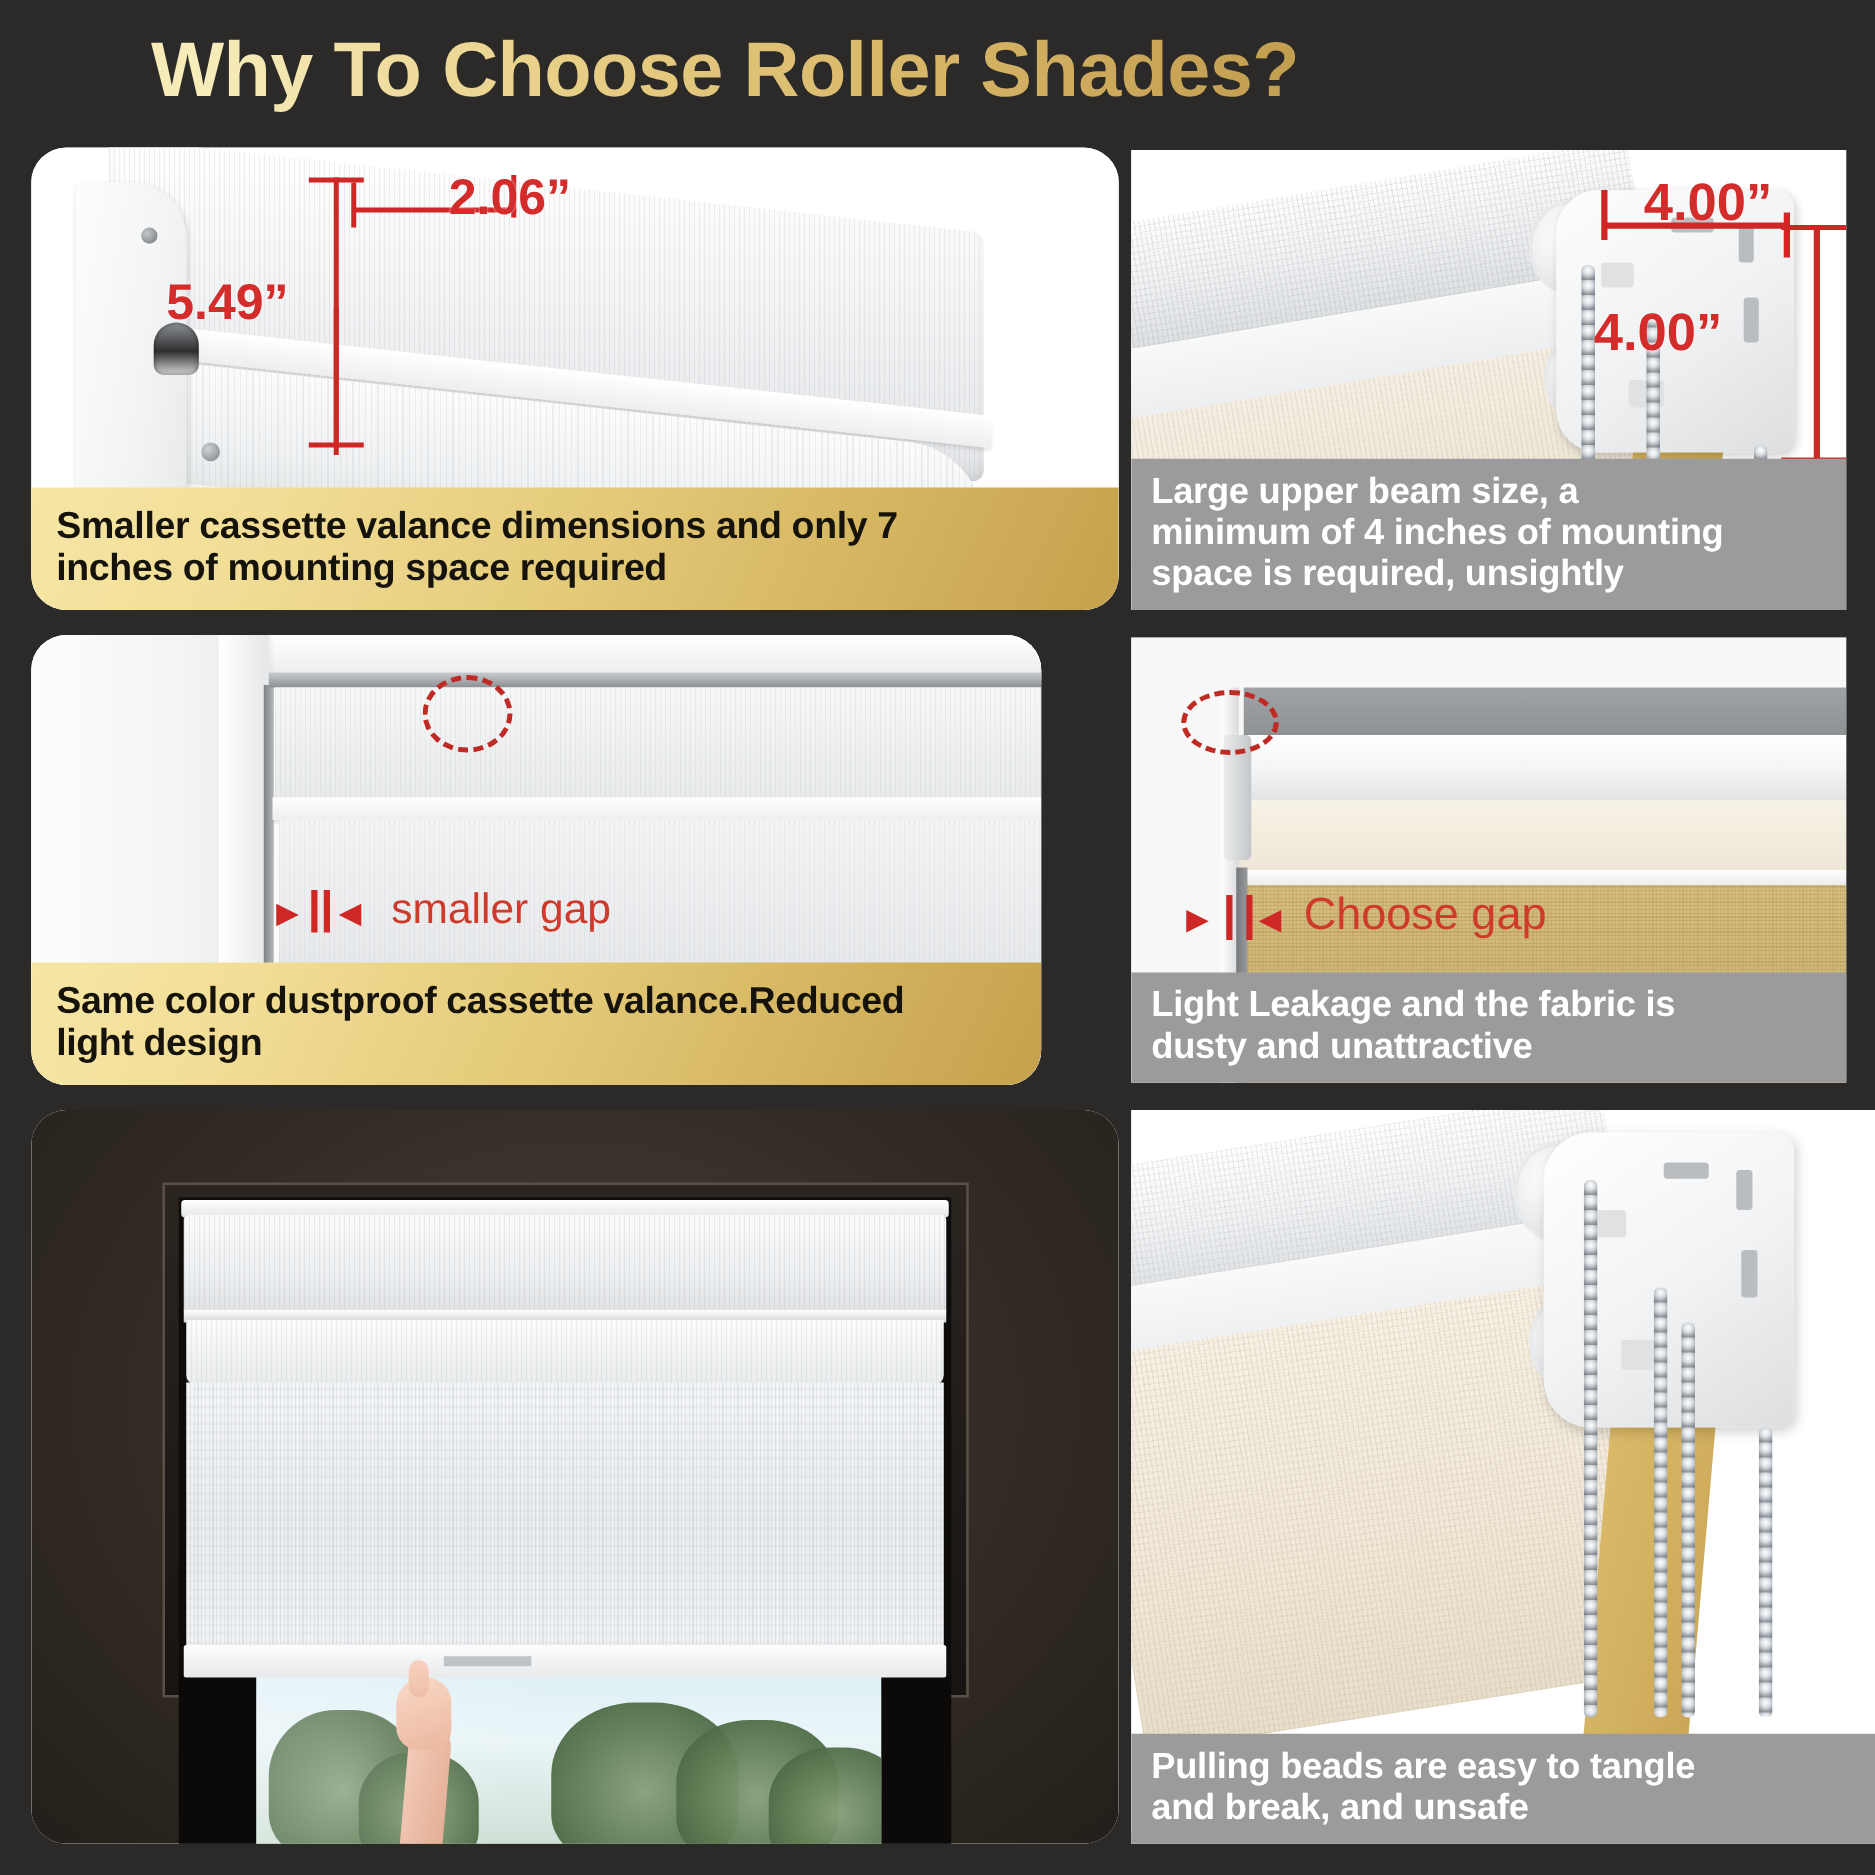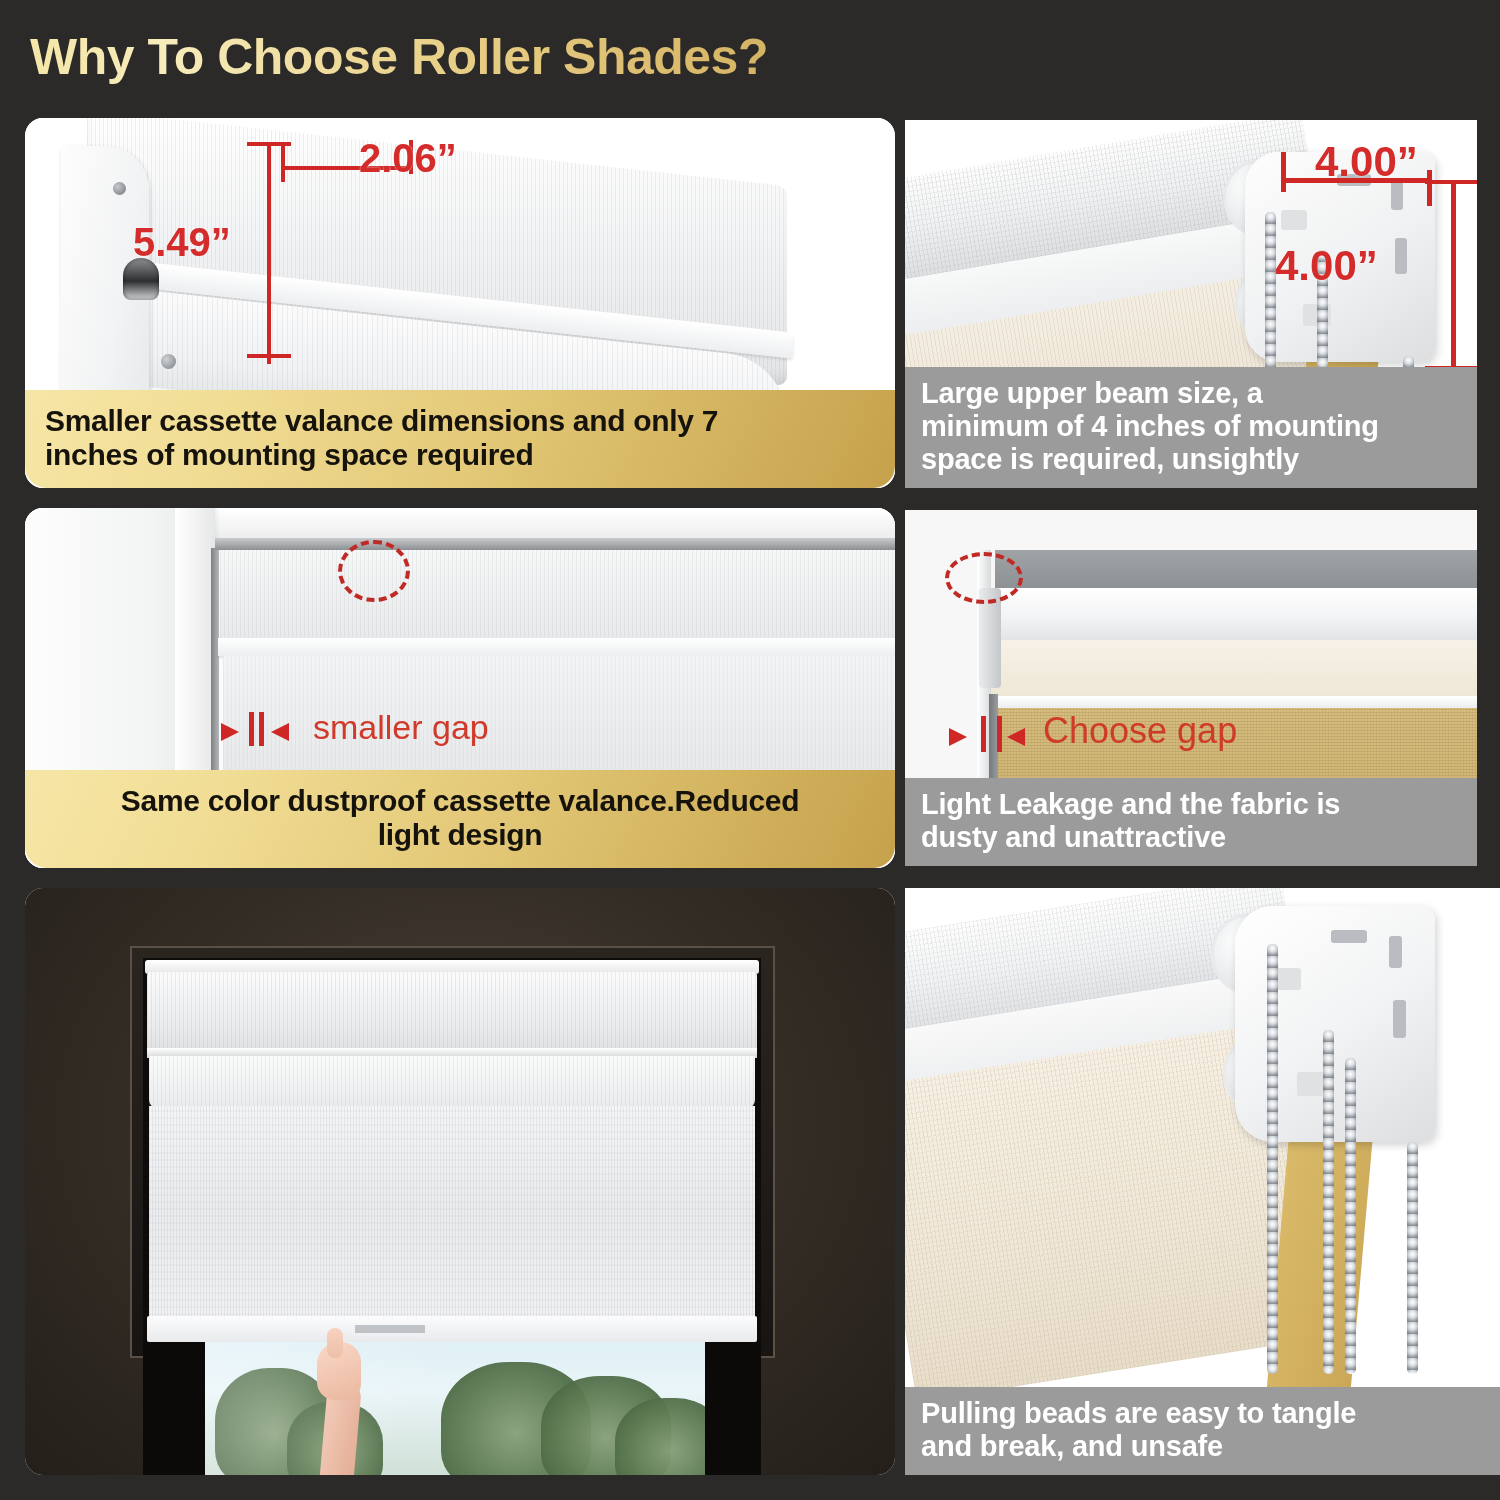--- a/index.html
+++ b/index.html
@@ -19,41 +19,42 @@
     background: #2b2a28;
   }
 
   
   #title {
     position: absolute;
     left: 30px;
     top: 18px;
     width: 1100px;
     height: 78px;
-    font-size: 50px;
+    font-size: 62px;
     font-weight: bold;
     line-height: 78px;
     letter-spacing: -0.5px;
     white-space: nowrap;
     background: linear-gradient(90deg,
         #f4e6a8 0%, #f7ecbb 12%, #e8cf87 38%,
         #d9b86a 62%, #c9a558 82%, #bb9748 100%);
     -webkit-background-clip: text;
     background-clip: text;
     color: transparent;
+    text-align: center;
     -webkit-text-fill-color: transparent;
   }
 
   
   .panel {
     position: absolute;
     overflow: hidden;
     background: #ffffff;
   }
-  .panel.left  { border-radius: 18px; }
+  .panel.left  { border-radius: 28px; }
   .panel.right { border-radius: 0; padding-left: 32px; }
 
   .stage {
     position: absolute;
     left: 0; right: 0; top: 0; bottom: 0;
     overflow: hidden;
   }
 
   
   .caption {
@@ -618,21 +619,21 @@
       <div class="dim-line" style="left:520px; top:60px; width:52px; height:4px;"></div>
       <div class="dim-line" style="left:520px; top:246px; width:52px; height:4px;"></div>
       <div class="dim-label" style="left:370px; top:122px; font-size:42px;">4.00”</div>
     </div>
 
     <div class="caption grey">Large upper beam size, a
 minimum of 4 inches of mounting
 space is required, unsightly</div>
   </div>
 
-  <div class="panel left" style="left:25px; top:508px; width:870px; height:360px;text-align:center;">
+  <div class="panel left" style="left:25px; top:508px; width:808px; height:360px;">
     <div class="stage">
       <div class="p3-bg"></div>
       <div class="p3-wall"></div>
       <div class="p3-frame-top"></div>
       <div class="p3-frame-out"></div>
       <div class="p3-gapdark"></div>
       <div class="p3-head"></div>
       <div class="p3-slat1"></div>
       <div class="p3-rail"></div>
       <div class="p3-slat2"></div>

